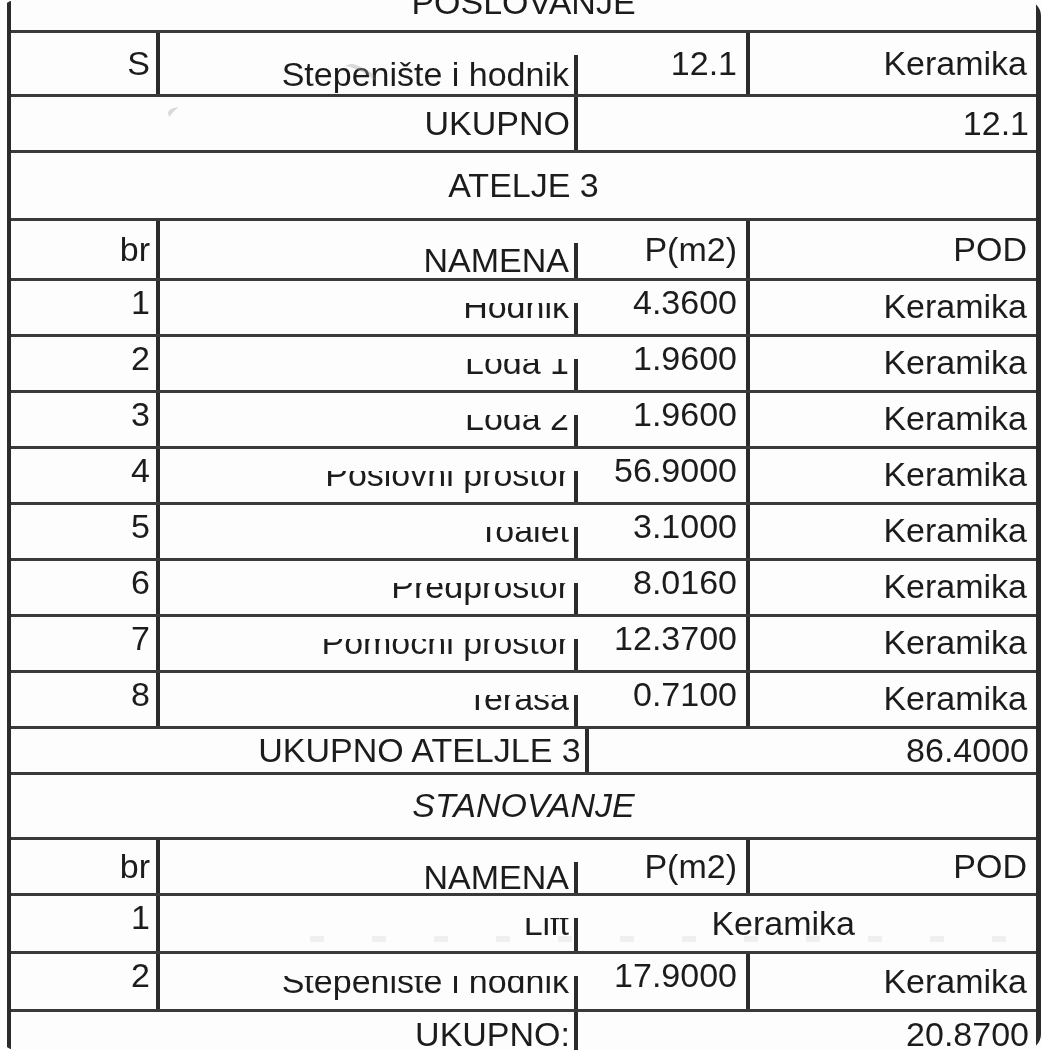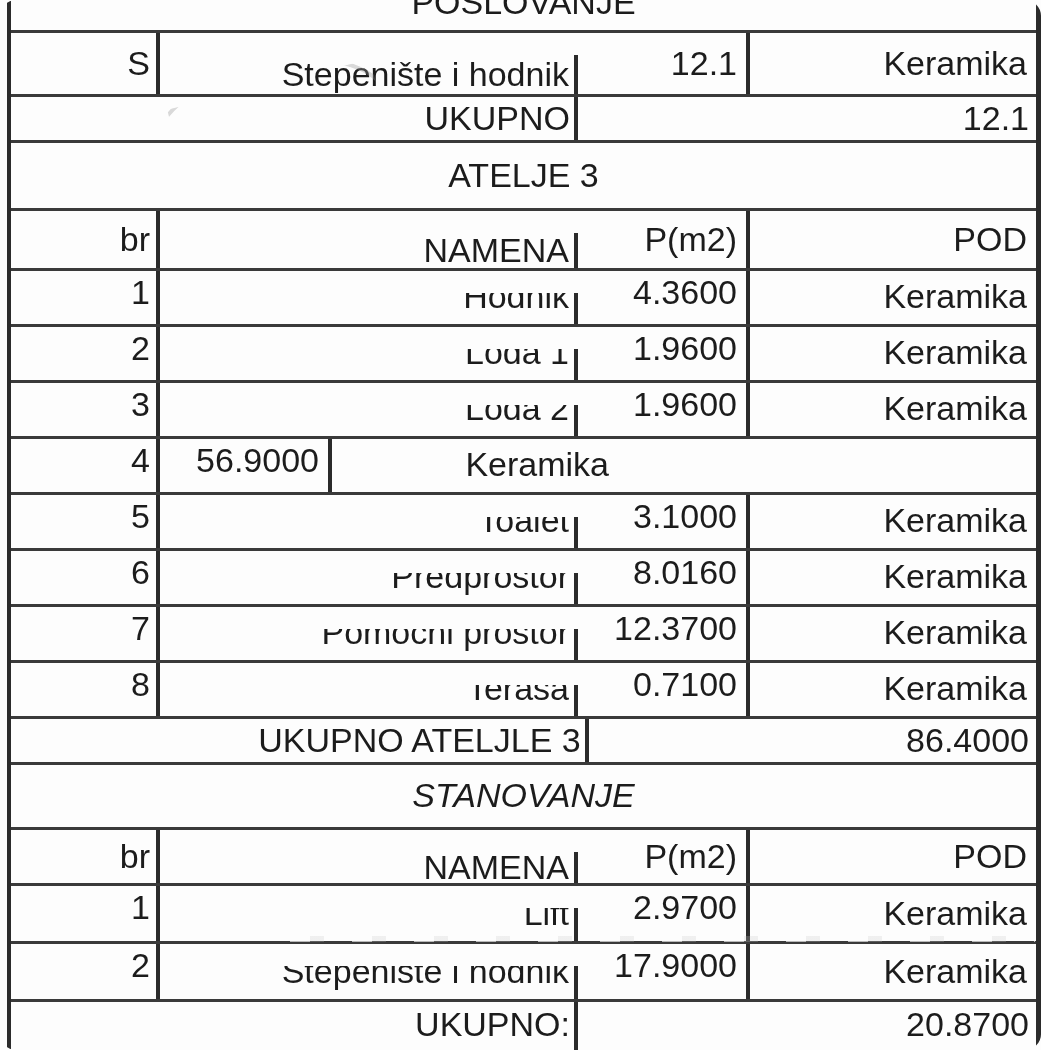--- a/index.html
+++ b/index.html
@@ -57,21 +57,21 @@
   .tl{width:567px;border-right:4px solid var(--border-v);padding-right:4px;}
   .tr{width:458px;padding-right:7px;}
   
   .title-cell{width:1025px;justify-content:center;align-items:center;padding:0;}
   
   .vtop{align-items:flex-start;padding-top:4px;}
   .vbot{align-items:flex-end;padding-bottom:9px;padding-left:28px;}
   
   .h-title-a{height:58px;}
   .h-srow{height:64px;}
-  .h-total-a{height:46px;}
+  .h-total-a{height:56px;}
   .h-title-b{height:68px;}
   .h-head{height:60px;}
   .h-data{height:56px;}
   .h-total-b{height:46px;padding-left:24px;}
   .h-title-c{height:65px;font-style:italic;}
   .h-head2{height:56px;}
   .h-data2{height:58px;}
   .h-total-c{height:70px;}
   .h-total-c .cell{align-items:flex-start;padding-top:5px;}
   
@@ -144,20 +144,21 @@
 
     <div class="row h-data">
       <div class="cell c1 vtop">3</div>
       <div class="cell c2 vbot">Lođa 2</div>
       <div class="cell c3 vtop">1.9600</div>
       <div class="cell c4 vbot">Keramika</div>
     </div>
 
     <div class="row h-data">
       <div class="cell c1 vtop">4</div>
+      <div class="cell c2 vbot">Poslovni prostor</div>
       <div class="cell c3 vtop">56.9000</div>
       <div class="cell c4 vbot">Keramika</div>
     </div>
 
     <div class="row h-data">
       <div class="cell c1 vtop">5</div>
       <div class="cell c2 vbot">Toalet</div>
       <div class="cell c3 vtop">3.1000</div>
       <div class="cell c4 vbot">Keramika</div>
     </div>
@@ -195,21 +196,20 @@
     <div class="row h-head2">
       <div class="cell c1">br</div>
       <div class="cell c2">NAMENA</div>
       <div class="cell c3">P(m2)</div>
       <div class="cell c4">POD</div>
     </div>
 
     <div class="row h-data2">
       <div class="cell c1 vtop">1</div>
       <div class="cell c2 vbot">Lift</div>
-      <div class="cell c3 vtop">2.9700</div>
       <div class="cell c4 vbot">Keramika</div>
     </div>
 
     <div class="row h-data2">
       <div class="cell c1 vtop">2</div>
       <div class="cell c2 vbot">Stepenište i hodnik</div>
       <div class="cell c3 vtop">17.9000</div>
       <div class="cell c4 vbot">Keramika</div>
     </div>
 

